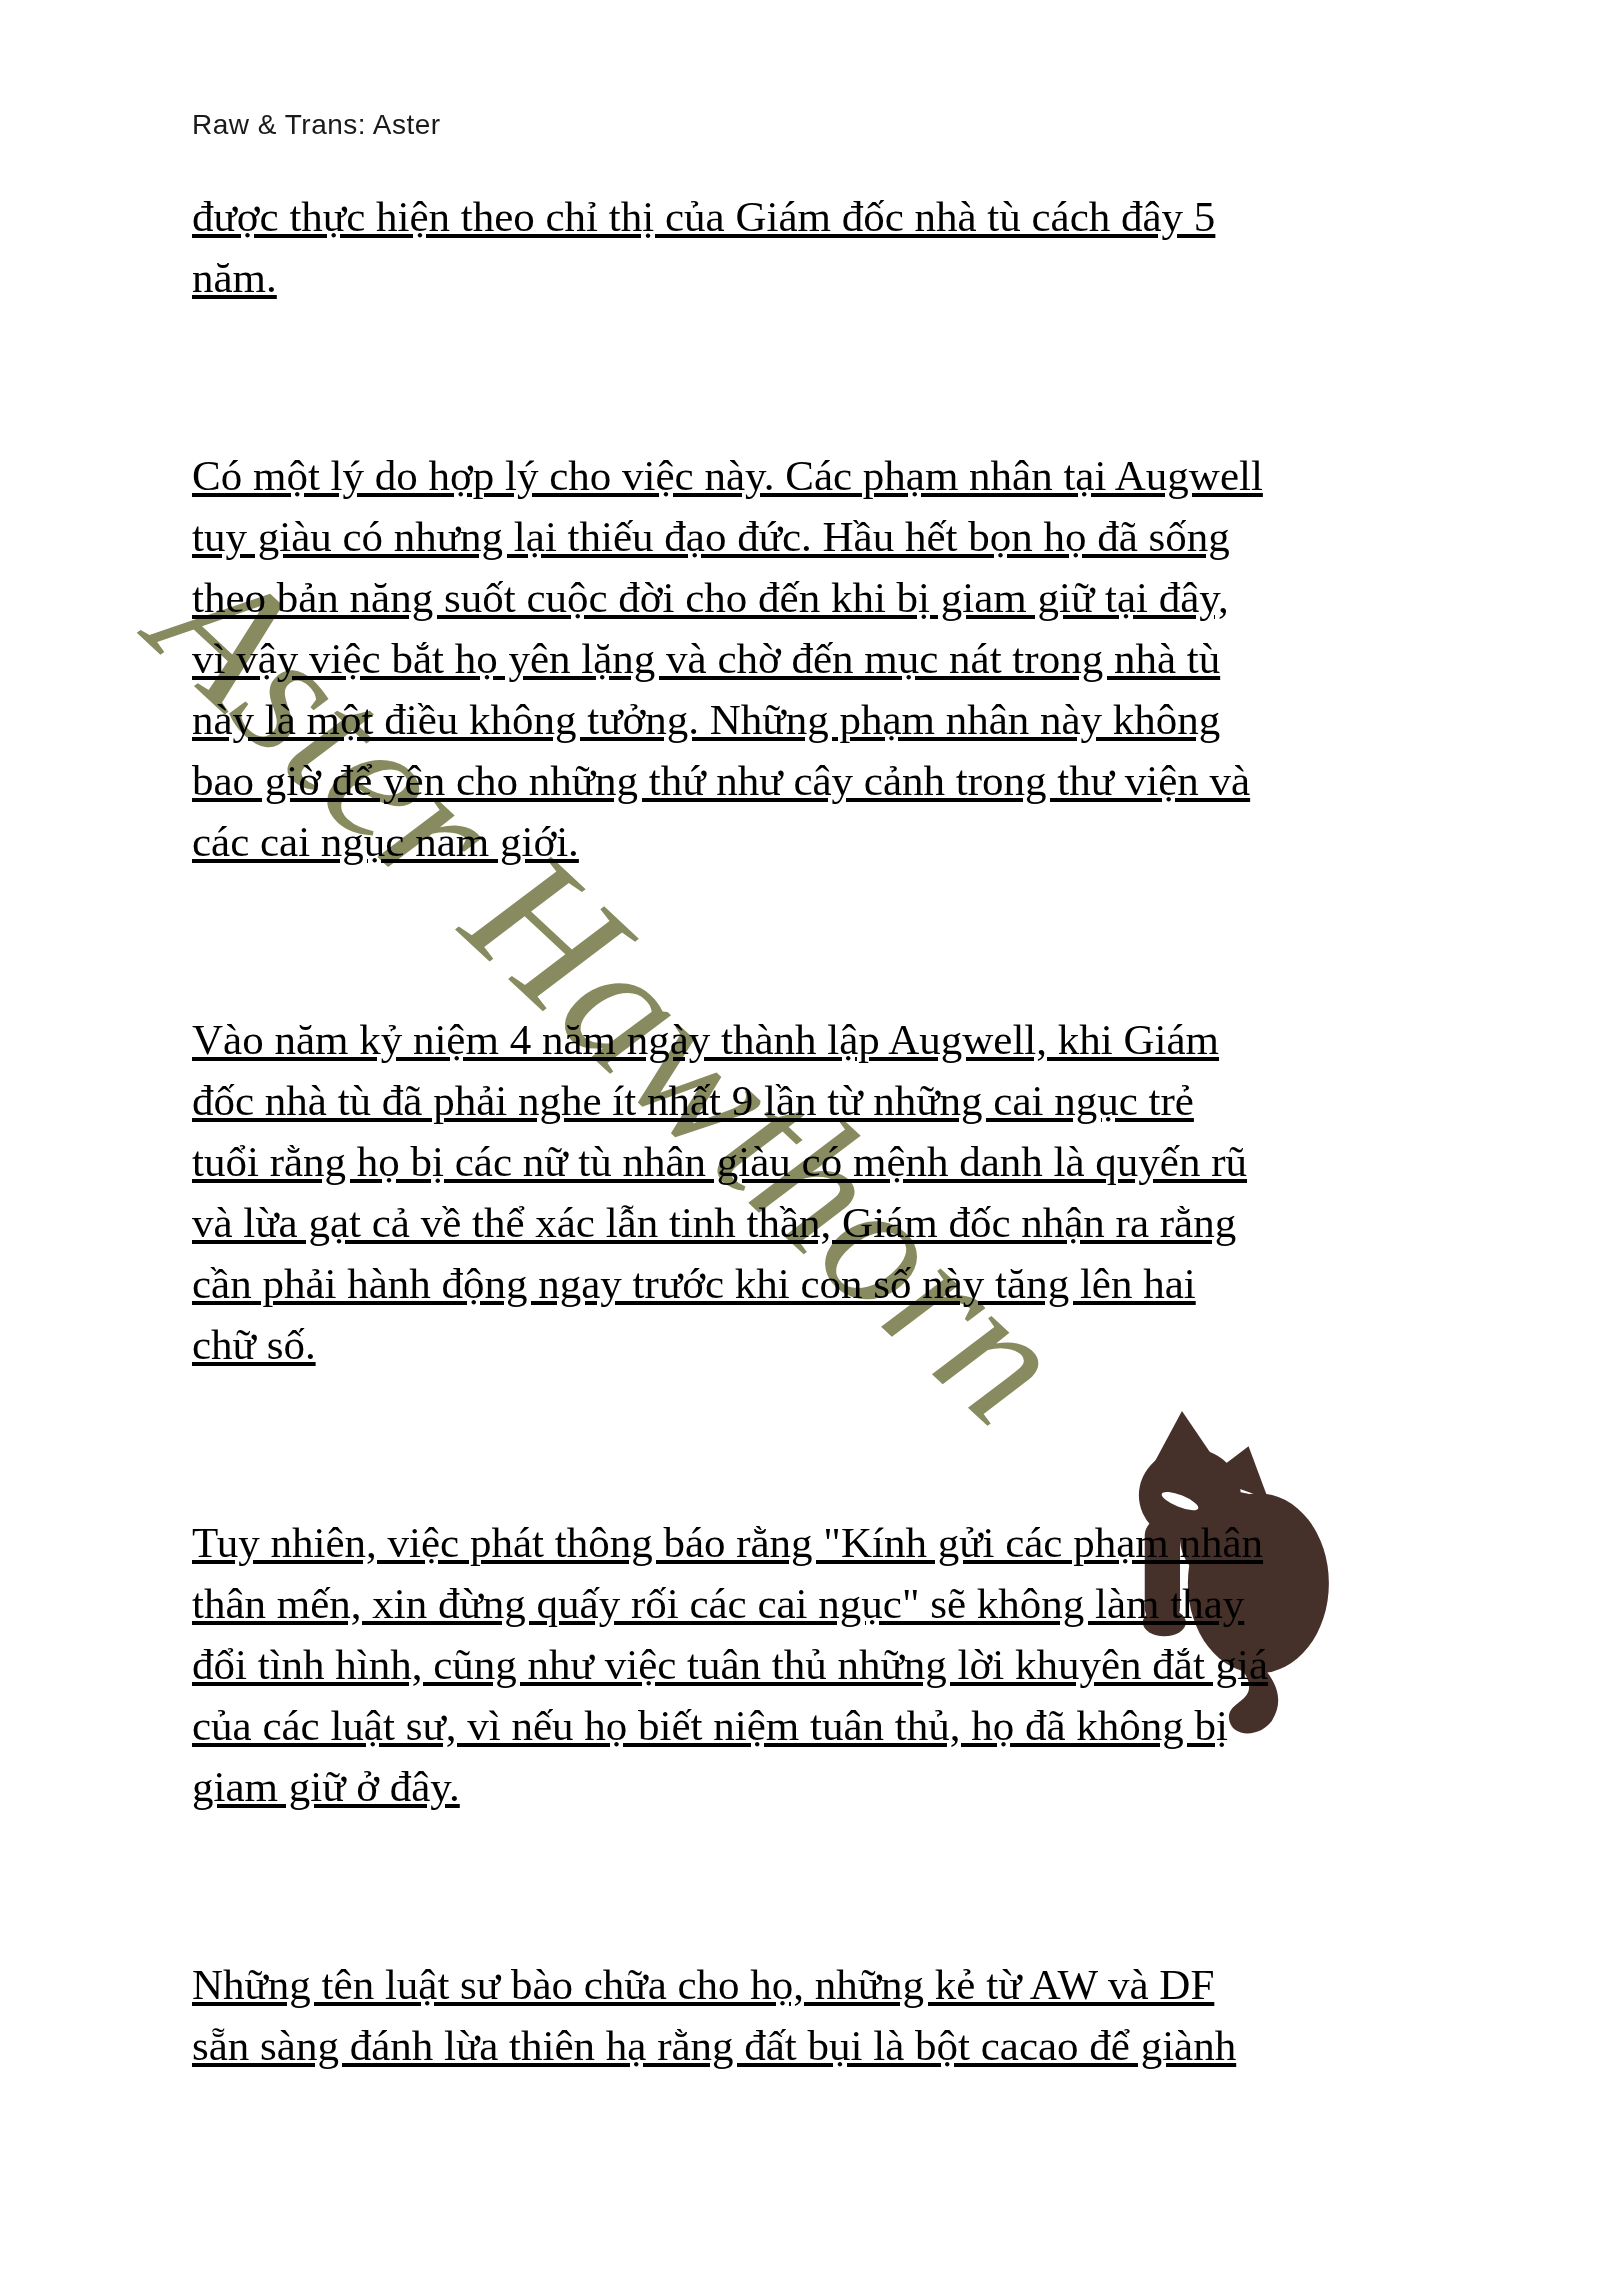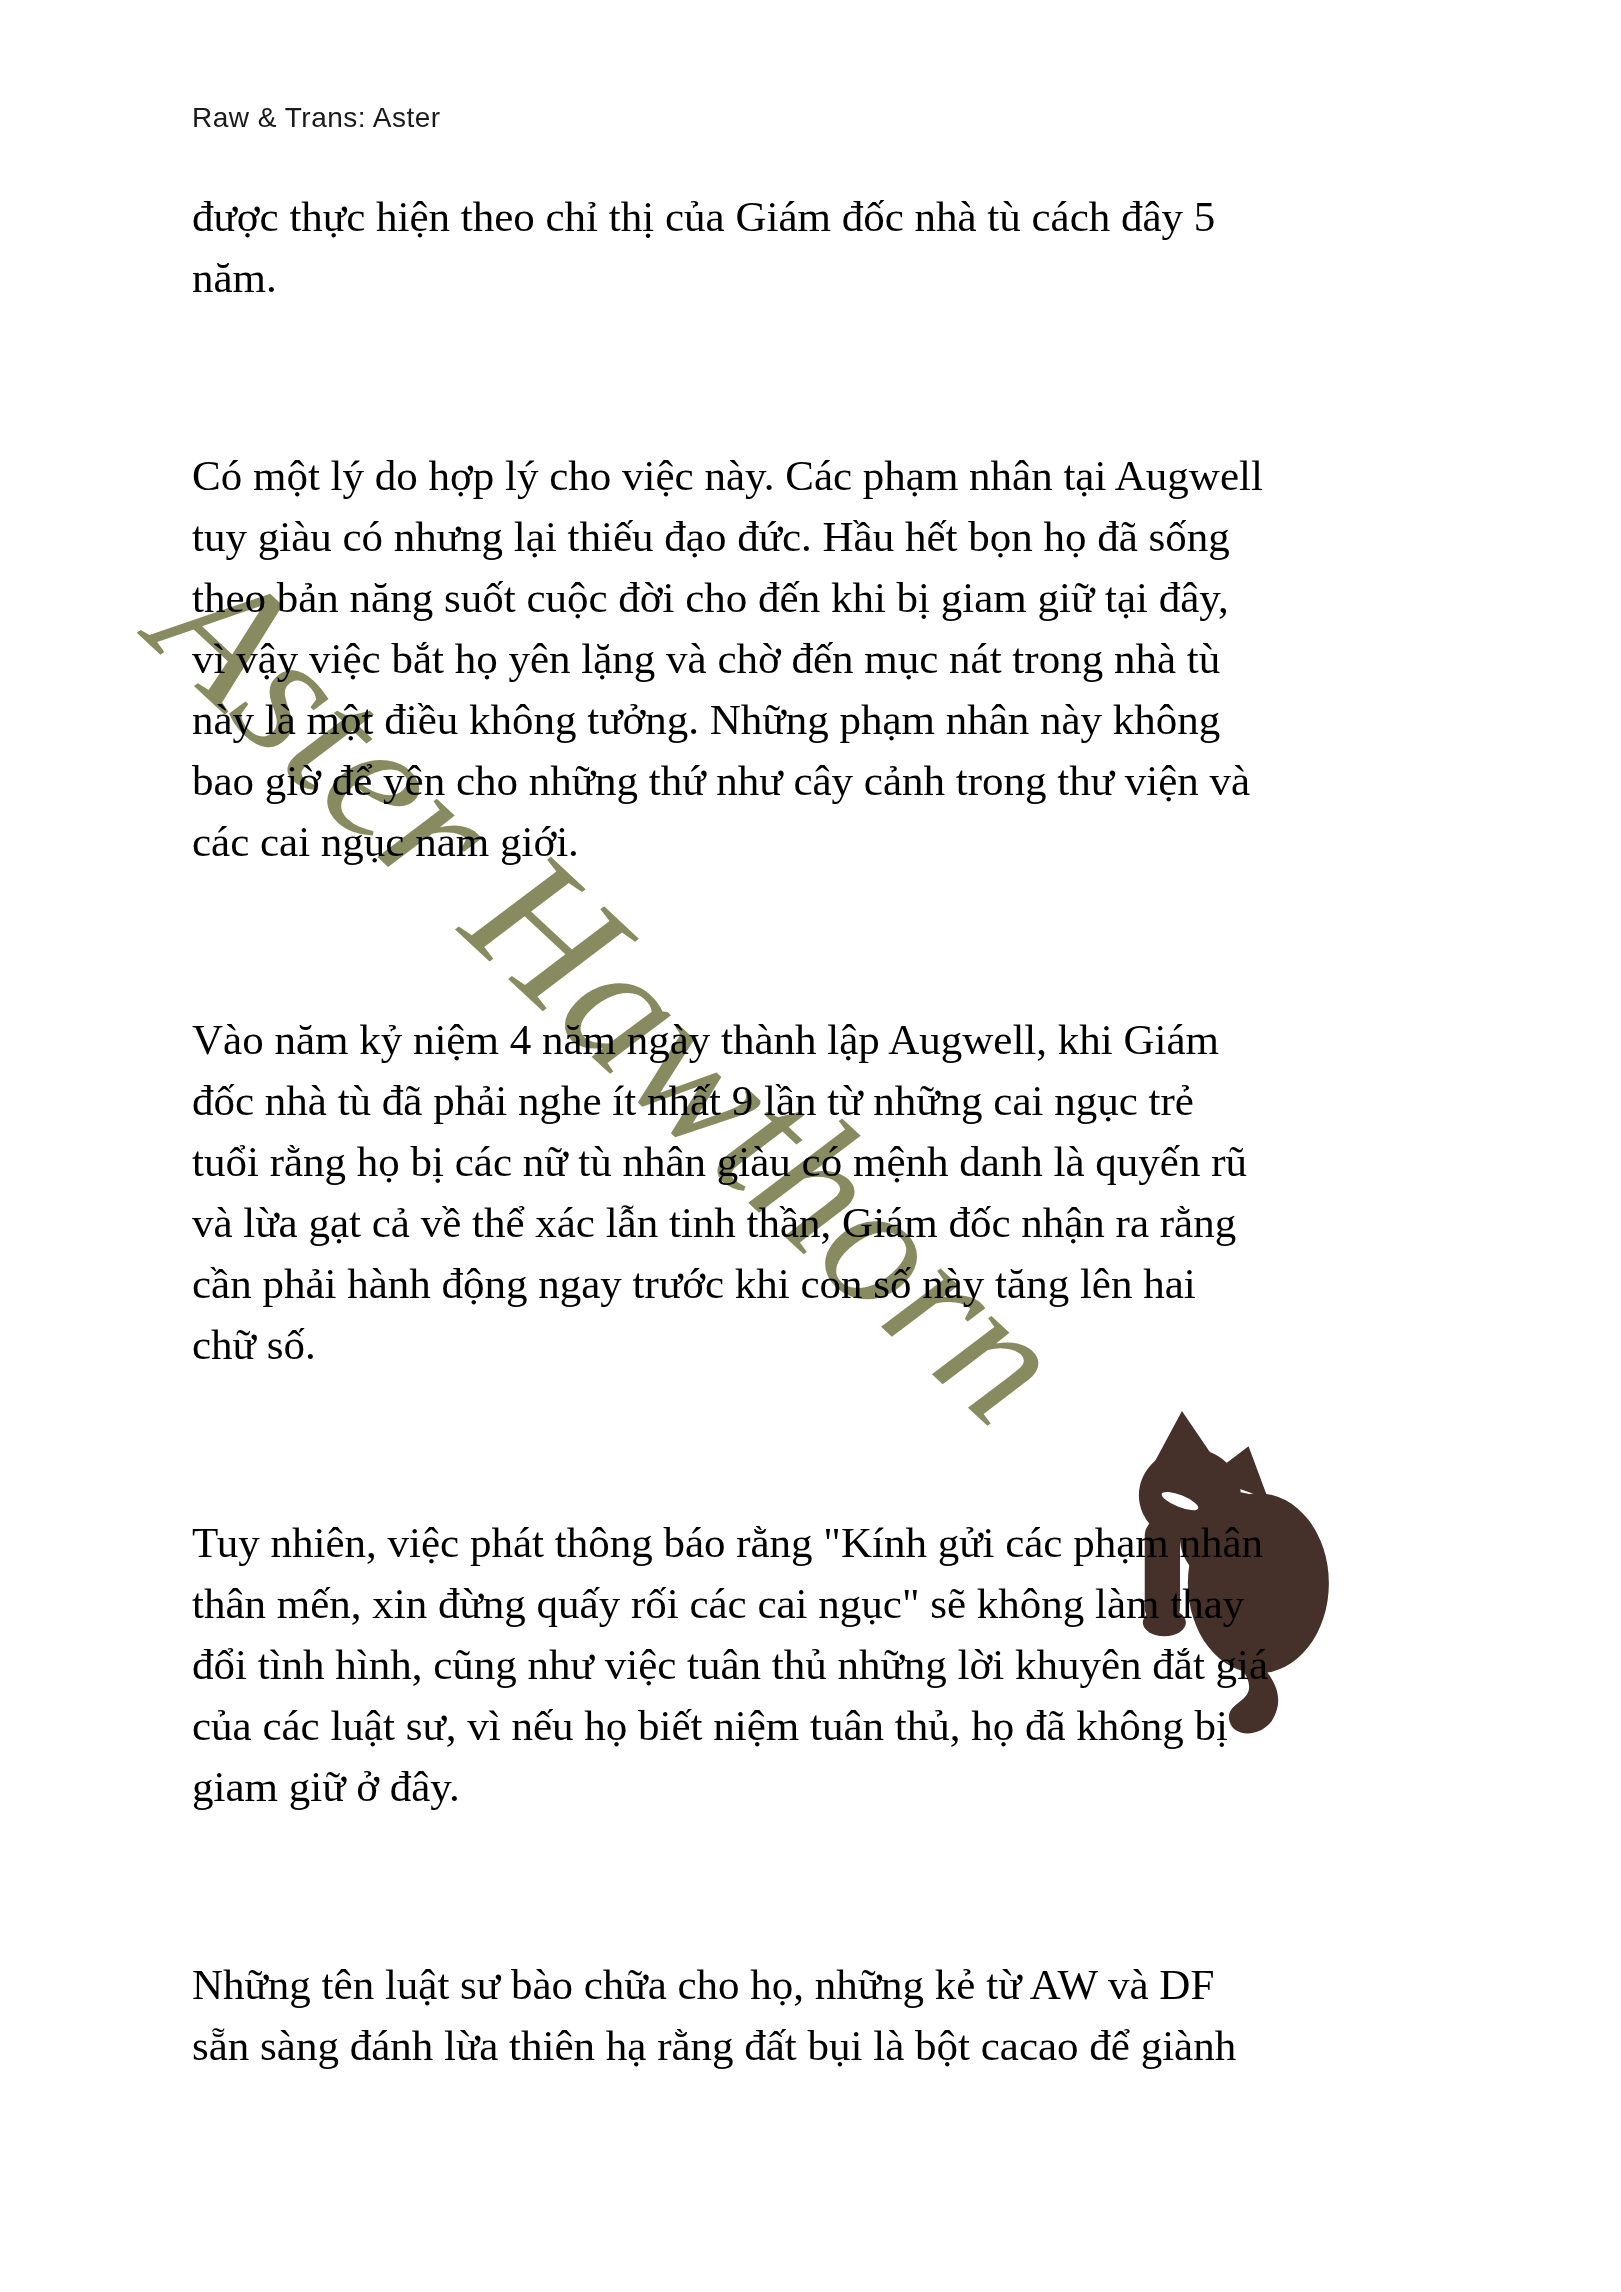--- a/index.html
+++ b/index.html
@@ -7,21 +7,21 @@
     position:relative;
     width:1621px;
     height:2293px;
     background:#ffffff;
     overflow:hidden;
     font-family:"Liberation Serif", serif;
   }
   .header-credit{
     position:absolute;
     left:192px;
-    top:102px;
+    top:109px;
     z-index:3;
     font-family:"Liberation Sans", sans-serif;
     font-size:28px;
     color:#1a1a1a;
     letter-spacing:0.5px;
   }
   .watermark{
     position:absolute;
     left:247px;
     top:529px;
@@ -50,20 +50,21 @@
     top:186px;
     width:1223px;
     z-index:2;
     font-size:43px;
     line-height:61px;
     color:#000000;
   }
   .content p{
     margin:0 0 137px 0;
     white-space:pre-line;
+    text-decoration:underline;
   }
   .content p:last-child{margin-bottom:17px;}
 </style>
 </head>
 <body>
 
 <div class="page">
 
   <div class="header-credit">Raw &amp; Trans: Aster</div>
 

